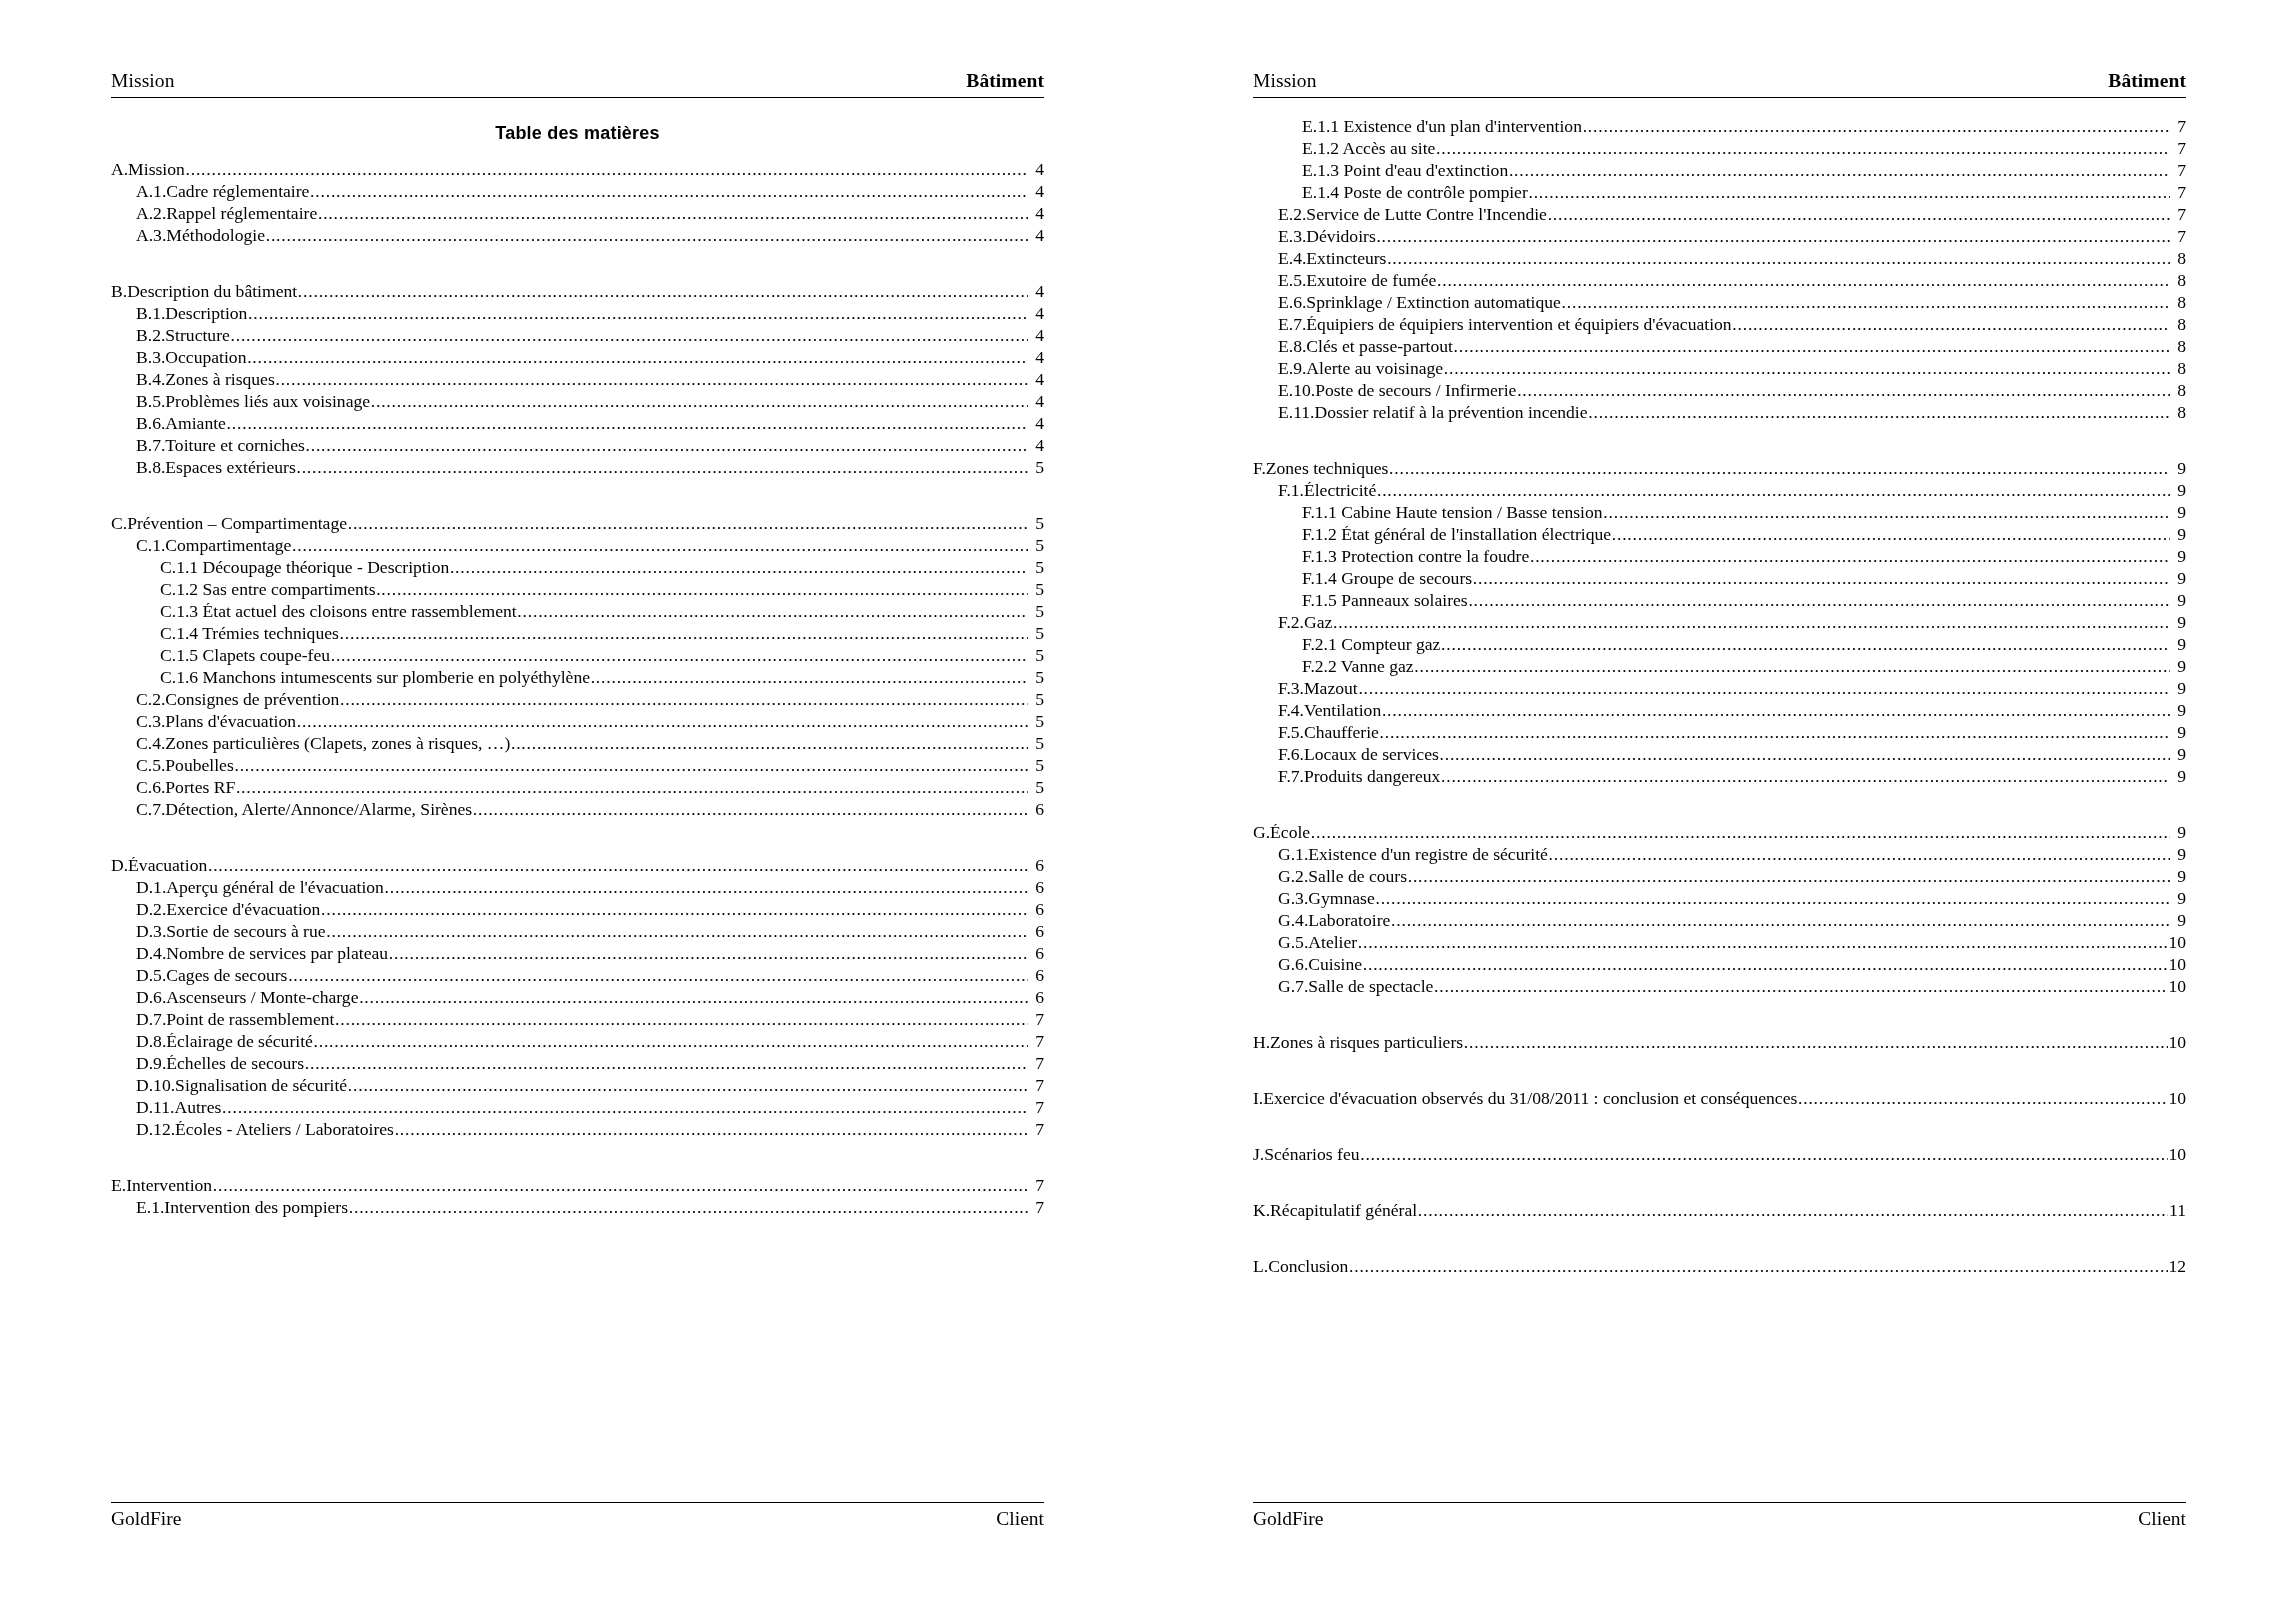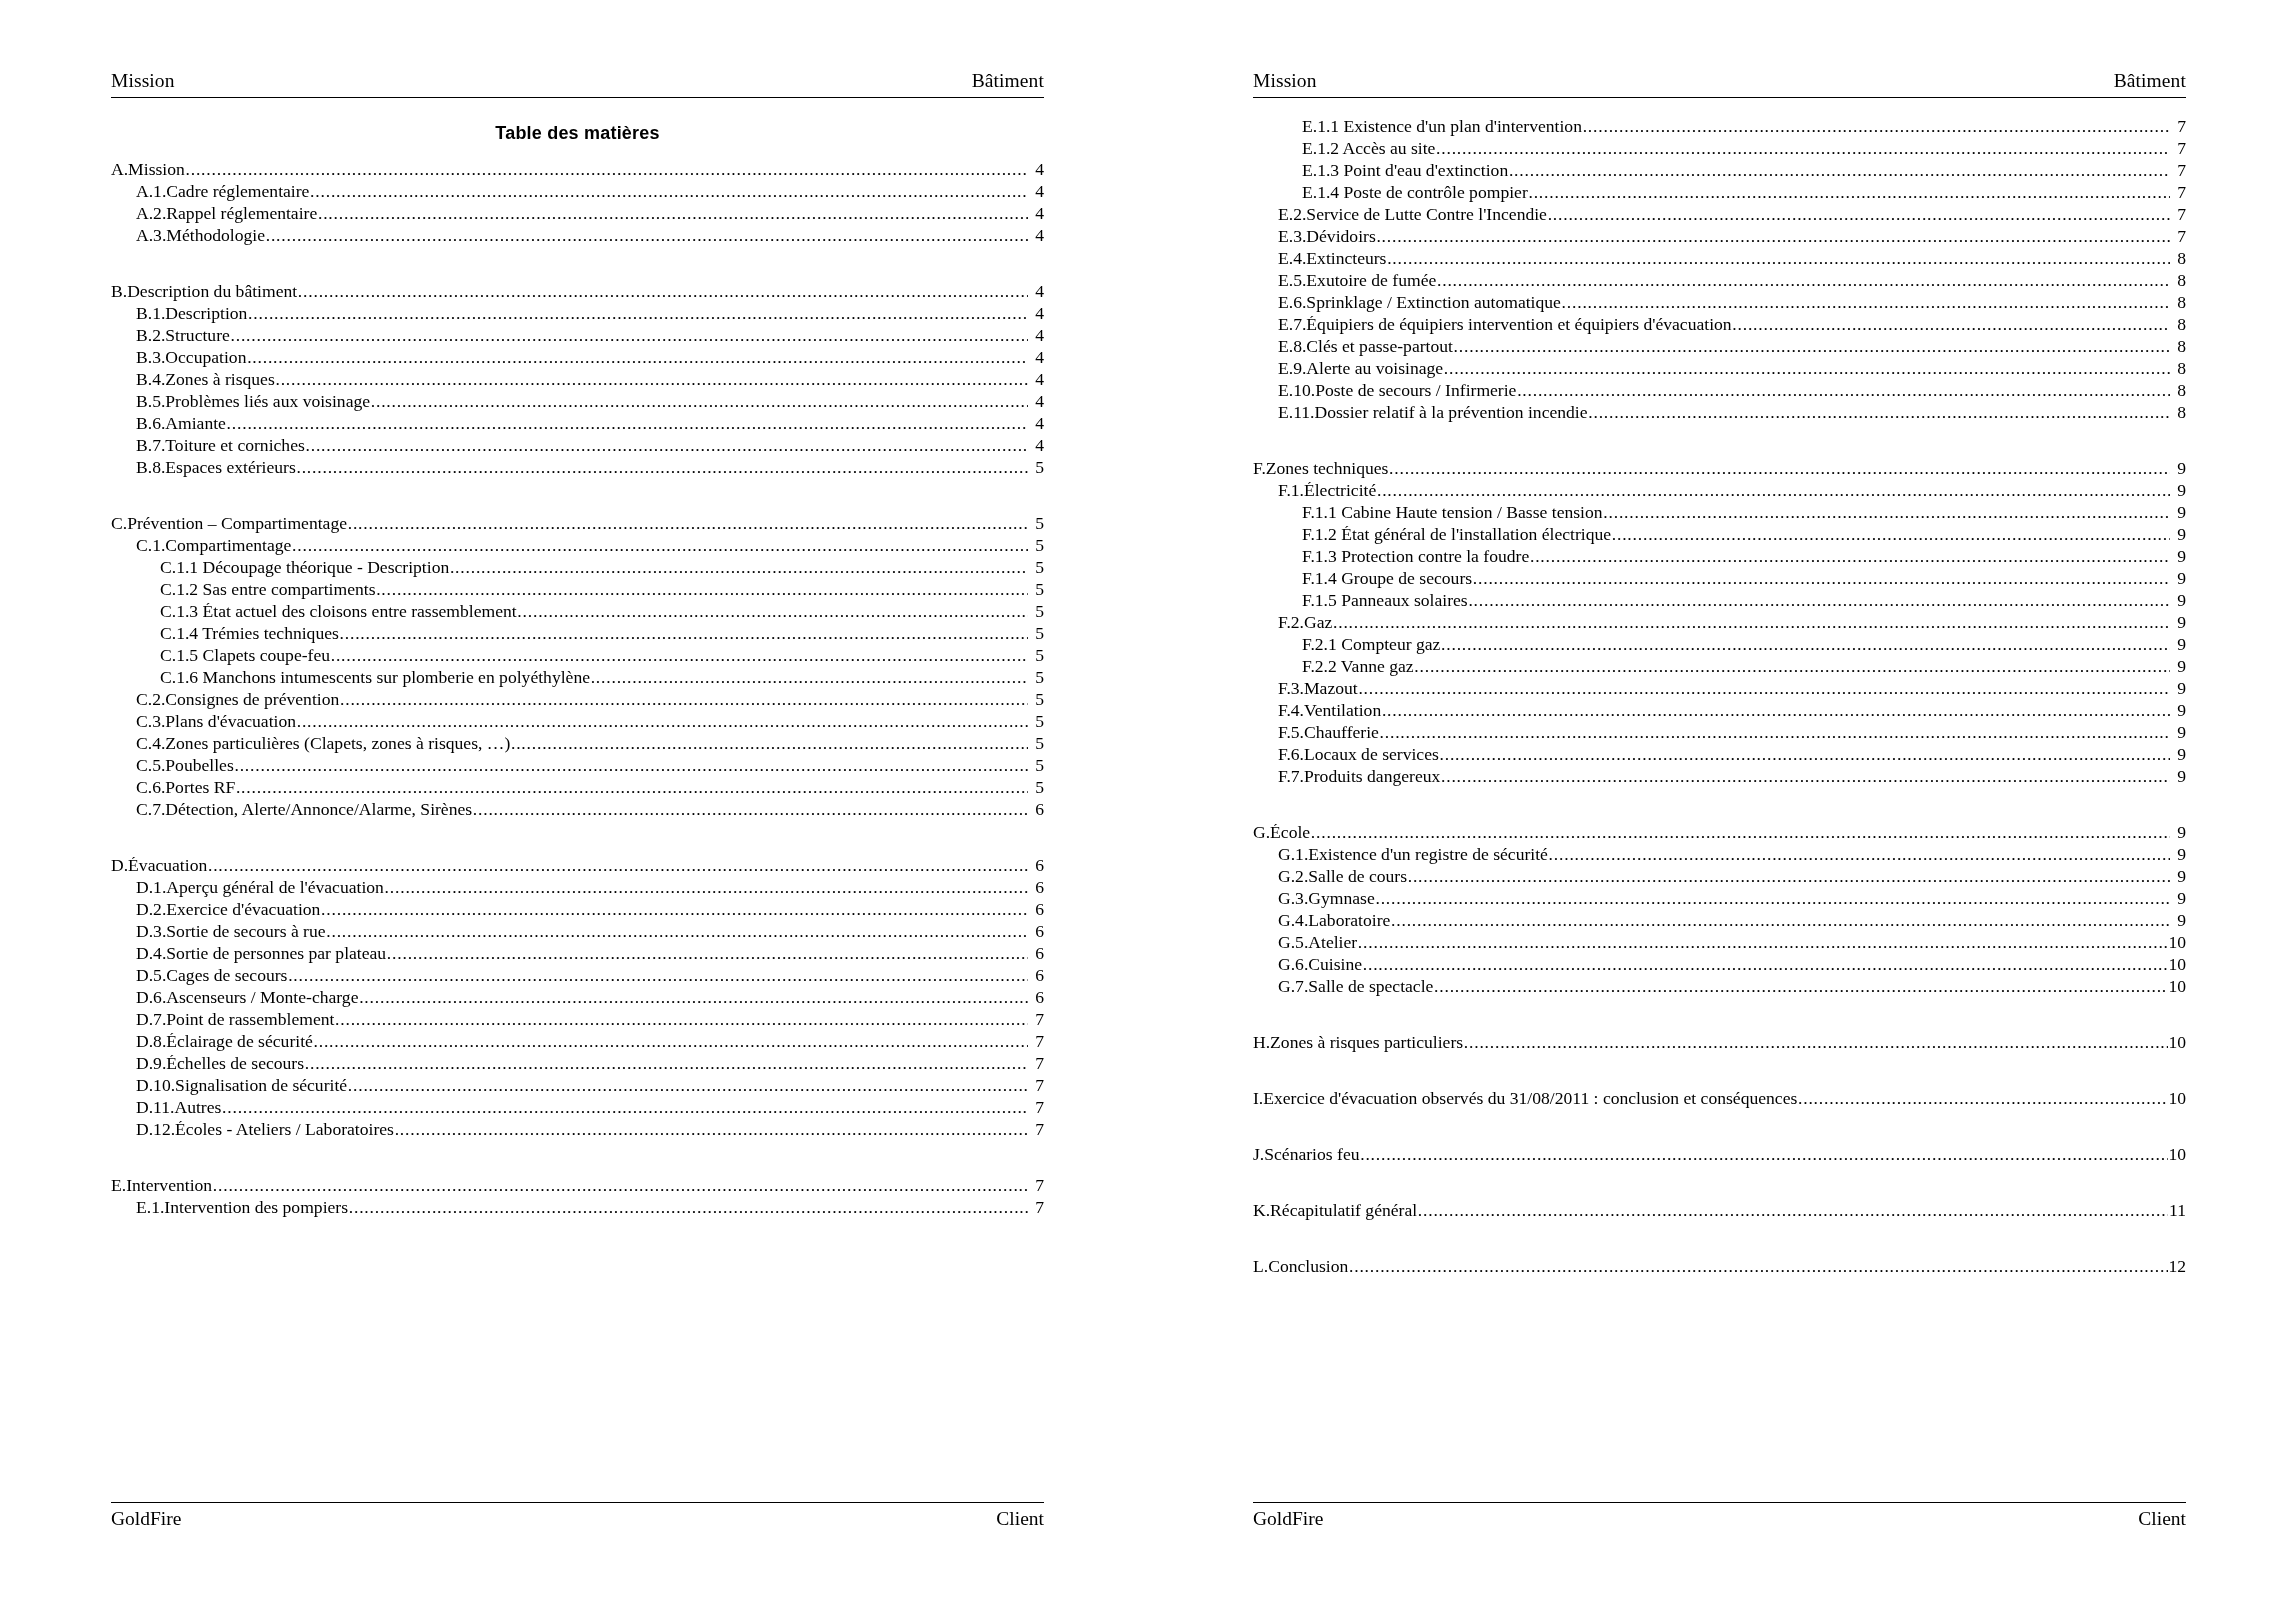--- a/index.html
+++ b/index.html
@@ -38,21 +38,21 @@
     display: flex;
     justify-content: space-between;
     align-items: flex-end;
     font-size: 19.5px;
     font-family: "Liberation Serif", serif;
     padding-bottom: 5.2px;
     border-bottom: 1.3px solid #000;
     letter-spacing: 0.1px;
   }
   .header .left { text-align: left; }
-  .header .right { text-align: right; }
+  .header .right { text-align: right; font-weight: bold; }
 
   
   .footer {
     position: absolute;
     left: 111px;
     right: 98px;
     bottom: 86px;
     display: flex;
     justify-content: space-between;
     align-items: flex-start;
@@ -272,21 +272,21 @@
           <span class="label">D.2.Exercice d'évacuation</span>
           <span class="dots">....................................................................................................................................................................................................................................................................</span>
           <span class="page-no">6</span>
         </div>
         <div class="toc-entry lvl2">
           <span class="label">D.3.Sortie de secours à rue</span>
           <span class="dots">....................................................................................................................................................................................................................................................................</span>
           <span class="page-no">6</span>
         </div>
         <div class="toc-entry lvl2">
-          <span class="label">D.4.Sortie de personnes par plateau</span>
+          <span class="label">D.4.Nombre de services par plateau</span>
           <span class="dots">....................................................................................................................................................................................................................................................................</span>
           <span class="page-no">6</span>
         </div>
         <div class="toc-entry lvl2">
           <span class="label">D.5.Cages de secours</span>
           <span class="dots">....................................................................................................................................................................................................................................................................</span>
           <span class="page-no">6</span>
         </div>
         <div class="toc-entry lvl2">
           <span class="label">D.6.Ascenseurs / Monte-charge</span>

